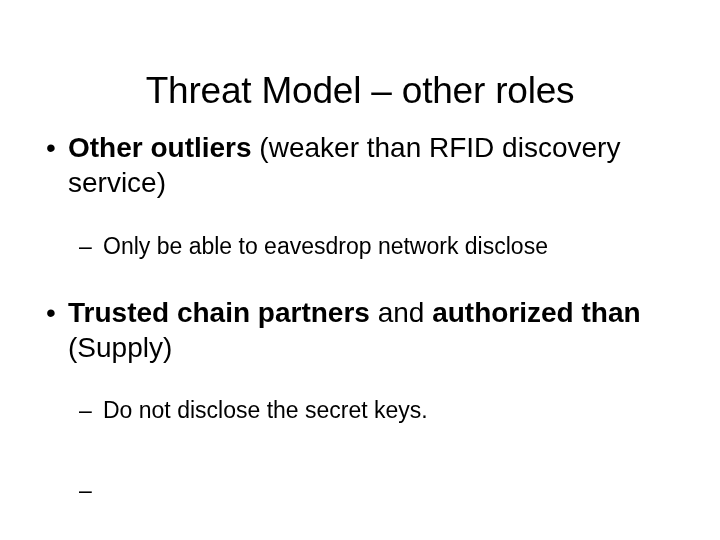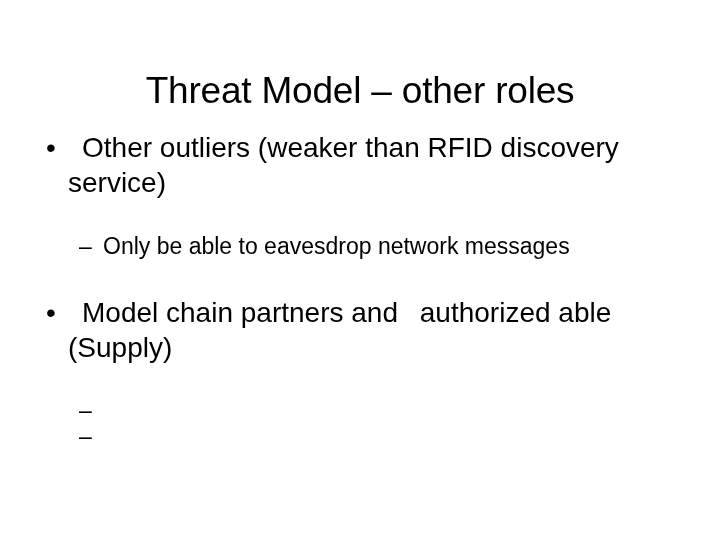--- a/index.html
+++ b/index.html
@@ -57,22 +57,21 @@
     text-indent: 0;
   }
   .l1 .dot {
     position: absolute;
     left: 46px;
     top: 0;
     font-size: 28px;
     line-height: 35px;
   }
   .l1 b {
-    font-weight: 400;
-    margin-left: 14px;
+    font-weight: 700;
   }
 
   
   .l2 {
     position: relative;
     padding: 0 40px 0 103px;
     font-size: 23px;
     line-height: 31px;
     font-weight: 400;
   }
@@ -98,33 +97,33 @@
 
   <div class="body">
 
     <p class="l1">
       <span class="dot">•</span><b>Other outliers</b><span> (weaker than RFID discovery service)</span>
     </p>
 
     <div class="sp-a"></div>
 
     <p class="l2">
-      <span class="dash">–</span><span>Only be able to eavesdrop network messages</span>
+      <span class="dash">–</span><span>Only be able to eavesdrop network disclose</span>
     </p>
 
     <div class="sp-b"></div>
 
     <p class="l1">
-      <span class="dot">•</span><b>Model chain partners</b><span> and </span><b>authorized able</b><span> (Supply)</span>
+      <span class="dot">•</span><b>Trusted chain partners</b><span> and </span><b>authorized than</b><span> (Supply)</span>
     </p>
 
     <div class="sp-c"></div>
 
     <p class="l2">
-      <span class="dash">–</span>
+      <span class="dash">–</span><span>Do not disclose the secret keys.</span>
     </p>
 
     <div class="sp-d"></div>
 
     <p class="l2">
       <span class="dash">–</span>
     </p>
 
   </div>
 </div>

